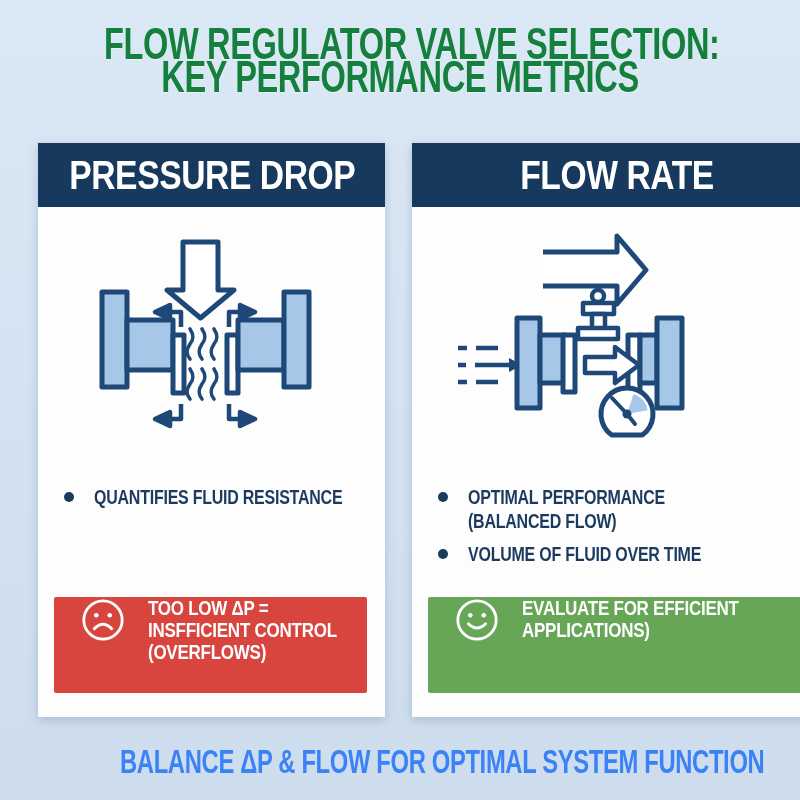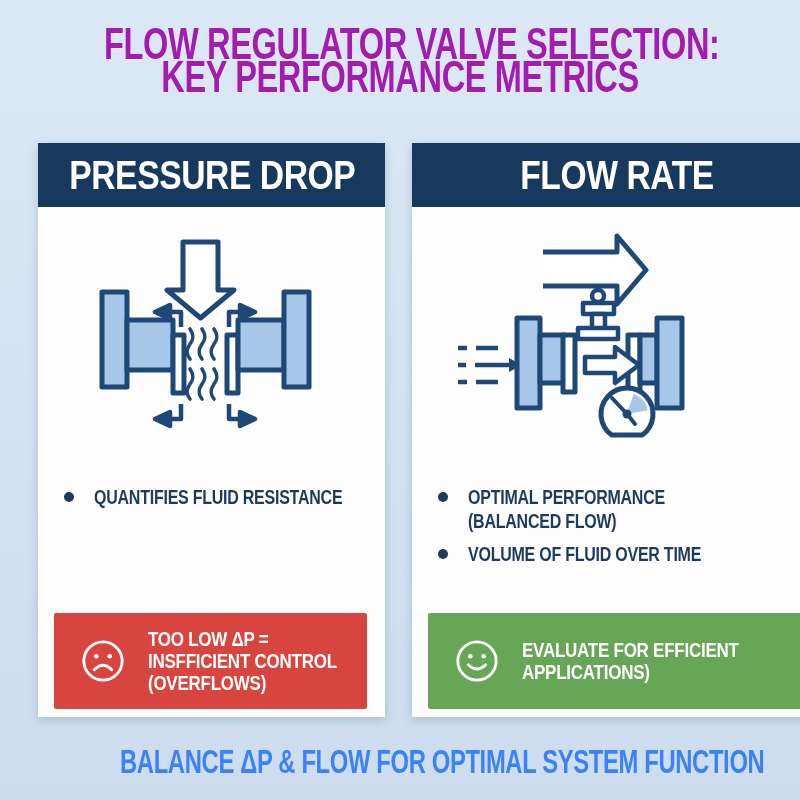--- a/index.html
+++ b/index.html
@@ -1,41 +1,41 @@
 <!DOCTYPE html>
 <html><head>
 <meta charset="utf-8">
 <style>
   html,body{margin:0;padding:0;}
   body{
     width:800px;height:800px;overflow:hidden;position:relative;
     font-family:"Liberation Sans", sans-serif;font-weight:700;
     background:linear-gradient(180deg,#dbe8f5 0%,#d3e2f1 55%,#cddded 100%);
   }
-  .title{position:absolute;top:27px;left:0;width:800px;text-align:center;color:#a21caf;}
+  .title{position:absolute;top:27px;left:0;width:800px;text-align:center;color:#15803d;}
   .title-line{display:block;white-space:nowrap;font-size:44px;line-height:33px;
     transform:scaleX(.74);transform-origin:50% 50%;letter-spacing:-.5px;
     text-shadow:0 1px 1px rgba(255,255,255,.5);}
   .panel{position:absolute;top:143px;height:574px;background:#fdfdfd;
     box-shadow:0 3px 9px rgba(70,100,145,.28);}
   .panel-left{left:38px;width:347px;}
   .panel-right{left:412px;width:410px;}
   .panel-header{position:absolute;top:0;left:0;right:0;height:64px;background:#17395e;
     display:flex;align-items:center;justify-content:center;}
   .header-label{display:block;width:100%;text-align:center;white-space:nowrap;color:#ffffff;
     font-size:41px;transform:scaleX(.82);transform-origin:50% 50%;letter-spacing:-.5px;}
   .illus{position:absolute;top:80px;left:0;}
   .bullets{position:absolute;top:342px;left:26px;right:10px;list-style:none;margin:0;padding:0;color:#1b3a5e;}
   .bullets li{display:flex;align-items:flex-start;gap:20px;margin-bottom:9px;}
   .dot{width:10px;height:10px;border-radius:50%;background:#1b3a5e;margin-top:7px;flex:none;}
   .bullet-text{display:inline-block;font-size:20px;line-height:24px;
     transform:scaleX(.8);transform-origin:0 50%;letter-spacing:-.3px;}
   .nw{white-space:nowrap;}
-  .callout{position:absolute;left:16px;right:18px;bottom:8px;height:96px;
-    display:flex;align-items:center;border-radius:2px;}
+  .callout{position:absolute;left:16px;right:18px;bottom:24px;height:96px;
+    display:flex;align-items:flex-start;border-radius:2px;}
   .callout.red{background:#d8443e;}
   .callout.green{background:#68a657;}
   .face{width:46px;height:46px;flex:none;margin-left:26px;}
   .callout-text{margin-left:22px;color:#ffffff;}
   .callout-line{display:block;white-space:nowrap;font-size:20px;line-height:22px;
     transform:scaleX(.85);transform-origin:0 50%;letter-spacing:-.3px;}
   .footer{position:absolute;top:742px;left:0;width:800px;text-align:center;color:#3b82f6;}
   .footer-label{display:block;white-space:nowrap;font-size:34px;
     transform:scaleX(.7);transform-origin:50% 50%;letter-spacing:-.5px;}
 </style>

